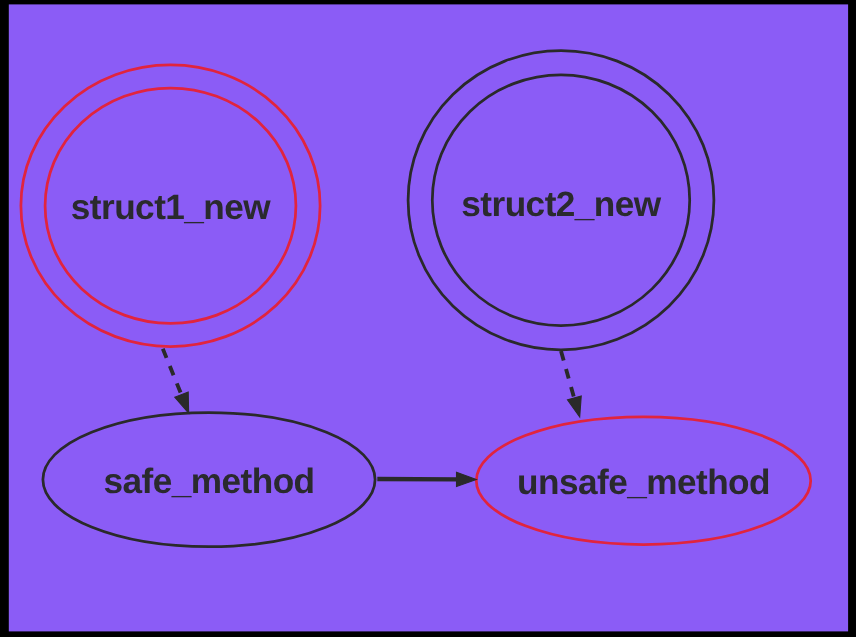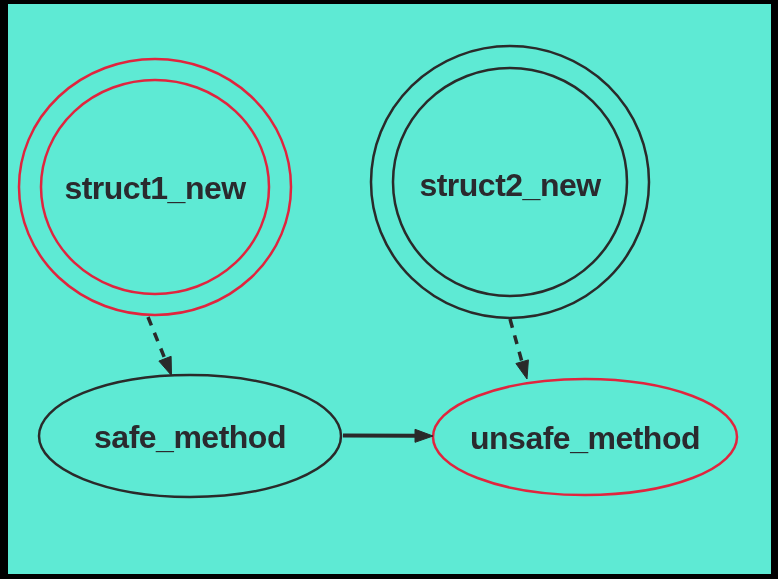--- a/index.html
+++ b/index.html
@@ -14,21 +14,21 @@
     height: 579px;
     background: #000000;
     overflow: hidden;
   }
   .canvas {
     position: absolute;
     left: 8px;
     top: 4px;
     width: 763px;
     height: 570px;
-    background: #5eead4;
+    background: #8b5cf6;
   }
   svg { display: block; }
   .node-label {
     font-family: "Liberation Sans", "DejaVu Sans", sans-serif;
     font-weight: 700;
     font-size: 32px;
     letter-spacing: -0.5px;
   }
 </style>
 </head>

